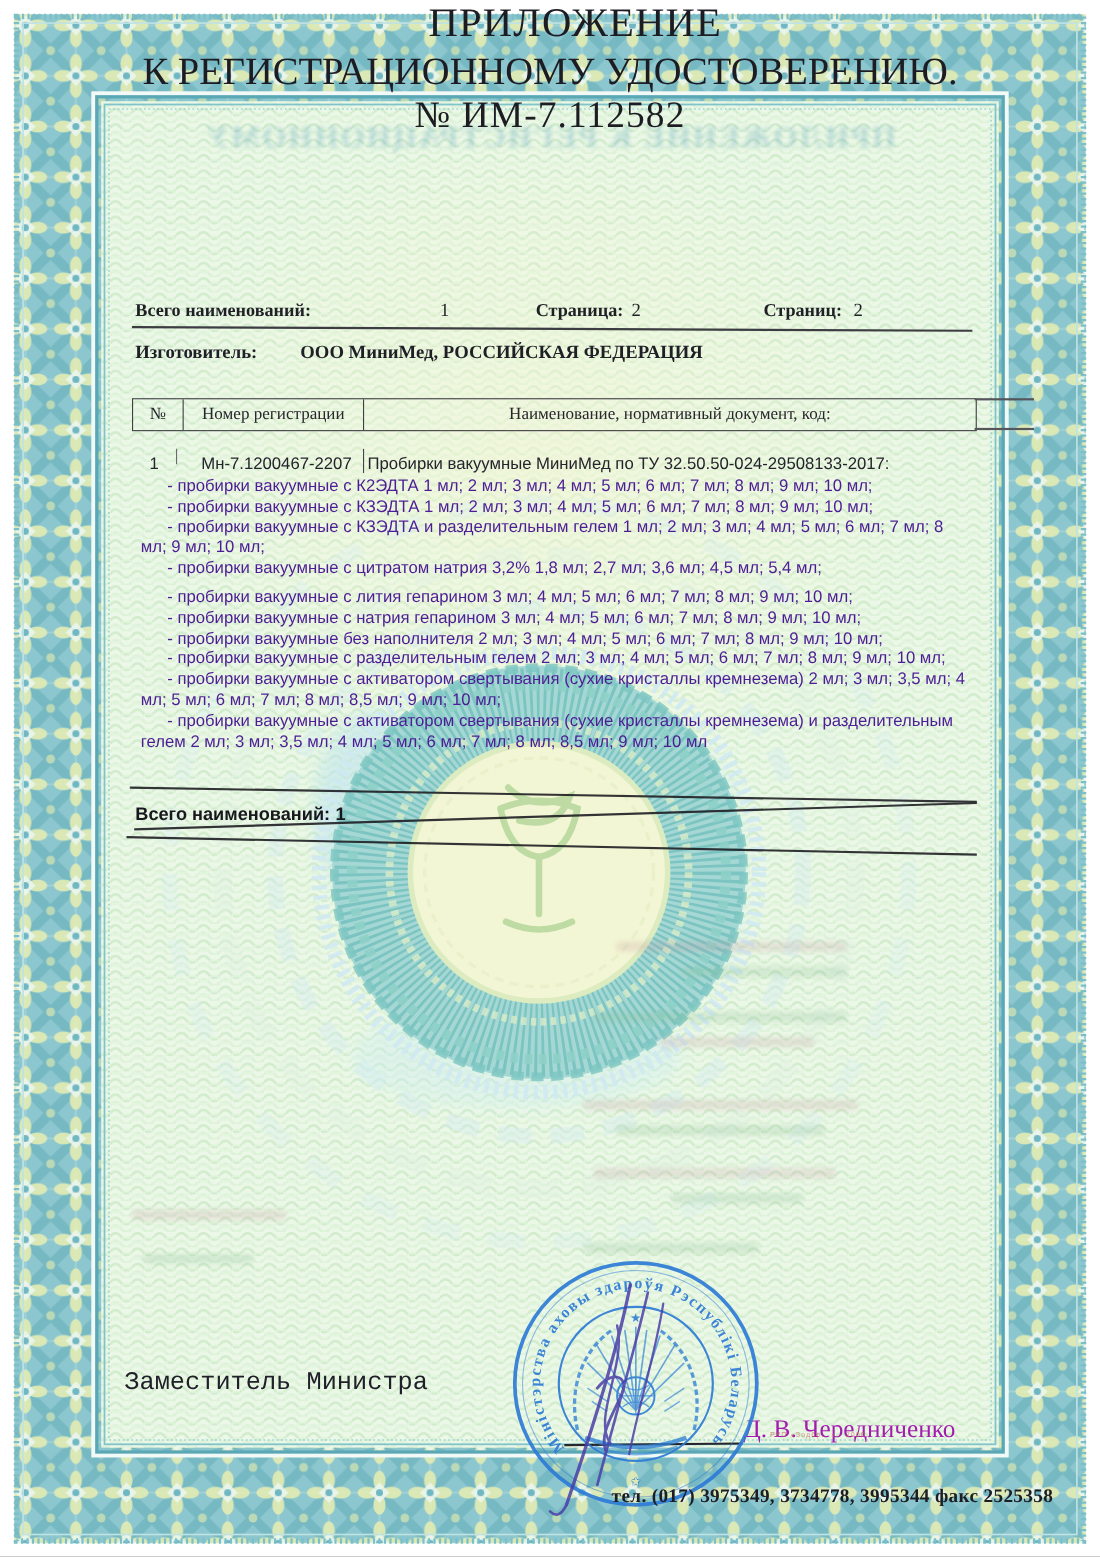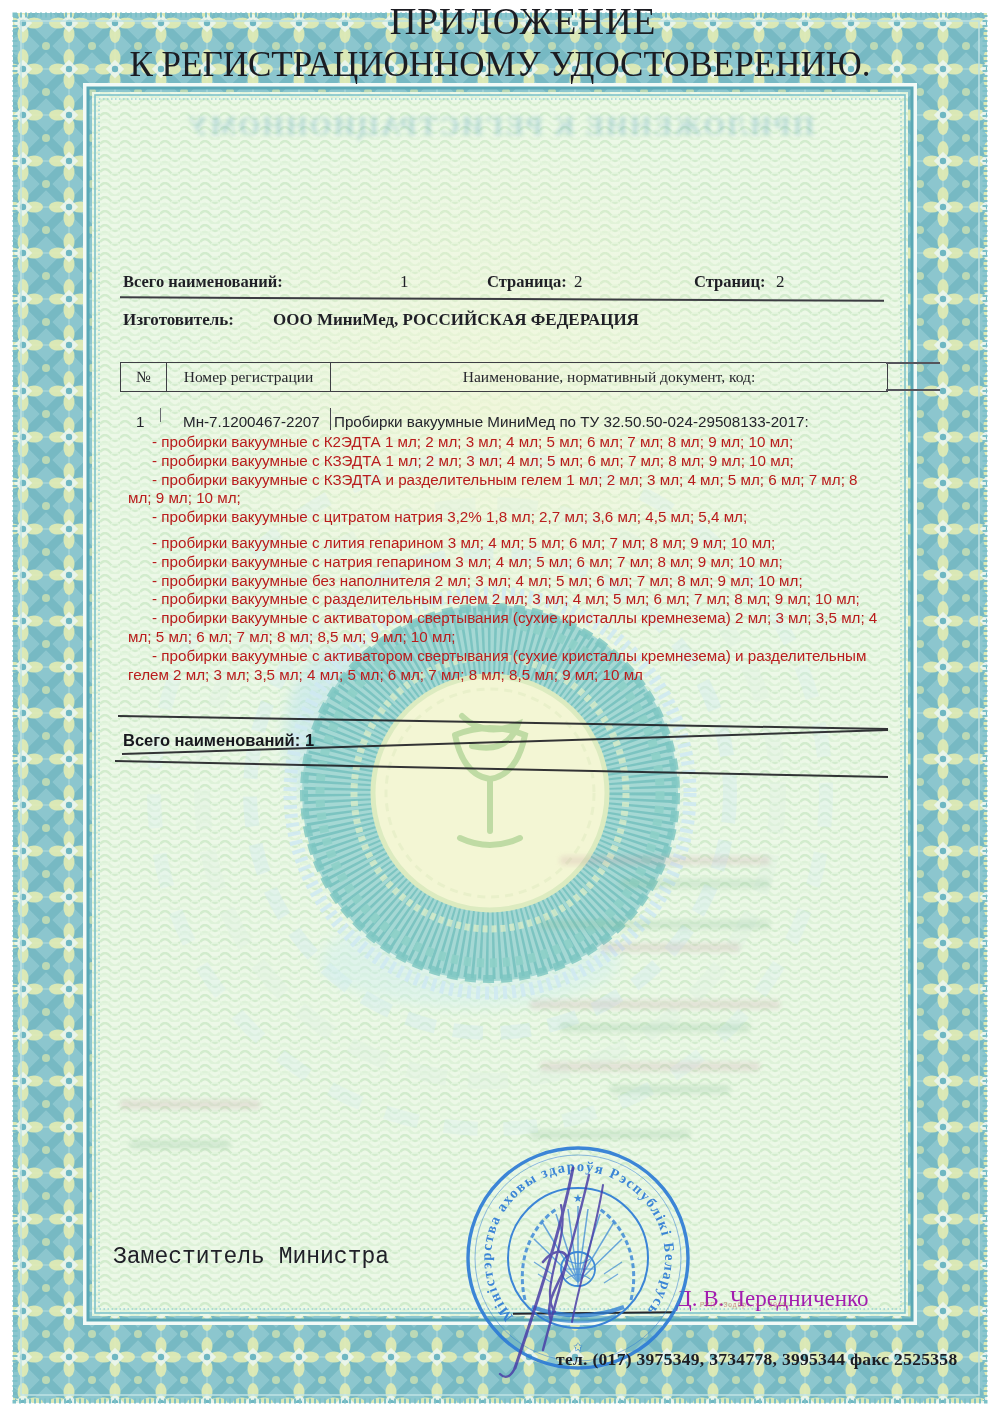--- a/index.html
+++ b/index.html
@@ -15,21 +15,21 @@
   .lbl{font-weight:bold;font-size:16.5px;color:#1f1f26;}
   .val{font-size:17px;color:#1f1f26;}
   .rule{background:#3c3c42;height:2px;}
   .thead{left:120px;top:362px;width:766px;height:28px;border:1.6px solid #3e3e44;
          display:flex;align-items:center;font-size:15.5px;color:#26262c;background:rgba(255,255,255,0.03);}
   .thead .c1{width:45px;text-align:center;border-right:1.4px solid #3e3e44;height:100%;display:flex;align-items:center;justify-content:center;}
   .thead .c2{width:163px;text-align:center;border-right:1.4px solid #3e3e44;height:100%;display:flex;align-items:center;justify-content:center;}
   .thead .c3{flex:1;text-align:center;}
   .rowline{font-family:"Liberation Sans",sans-serif;font-size:15.2px;color:#24242c;}
   .items{left:128px;top:433px;width:757px;font-family:"Liberation Sans",sans-serif;
-         font-size:15.2px;line-height:18.8px;color:#b91c1c;}
+         font-size:15.2px;line-height:18.8px;color:#4c1d95;}
   .items div{text-indent:24px;}
   .items div:nth-child(5){margin-top:7px;}
   .totfoot{font-family:"Liberation Sans",sans-serif;font-weight:bold;font-size:16.5px;color:#17171d;}
   .sigpos{left:113px;top:1244px;font-size:23px;color:#202028;font-family:Liberation Mono, monospace;}
   .signame{left:676px;top:1286px;font-size:23px;color:#a21caf;}
   .sigline{left:513px;top:1312px;width:162px;height:2px;background:#26262c;transform:rotate(-0.5deg);}
   .pressnote{left:700px;top:1301px;font-size:6.5px;color:rgba(198,110,100,0.75);letter-spacing:1px;font-family:"Liberation Sans",sans-serif;}
   .phone{left:556px;top:1349px;font-size:17.5px;font-weight:600;color:#1d1d24;letter-spacing:0.3px;}
   
   .ghost-title{left:0;top:110px;width:1000px;text-align:center;font-size:28px;font-weight:bold;
@@ -138,20 +138,21 @@
     <div class="smudge sm-p" style="left:540px;top:1062px;width:220px"></div>
     <div class="smudge sm-g" style="left:610px;top:1085px;width:120px"></div>
     <div class="smudge sm-g" style="left:530px;top:1130px;width:160px"></div>
     <div class="smudge sm-p" style="left:120px;top:1100px;width:140px"></div>
     <div class="smudge sm-g" style="left:130px;top:1140px;width:100px"></div>
   </div>
 
   <div class="abs title">
     <div class="t1">ПРИЛОЖЕНИЕ</div>
     <div class="t2">К РЕГИСТРАЦИОННОМУ УДОСТОВЕРЕНИЮ.</div>
+    <div class="t3">№  ИМ-7.112582</div>
   </div>
 
   <div class="abs lbl" style="left:123px;top:272px">Всего наименований:</div>
   <div class="abs val" style="left:400px;top:272px">1</div>
   <div class="abs lbl" style="left:487px;top:272px">Страница:</div>
   <div class="abs val" style="left:574px;top:272px">2</div>
   <div class="abs lbl" style="left:694px;top:272px">Страниц:</div>
   <div class="abs val" style="left:776px;top:272px">2</div>
   <div class="abs rule" style="left:120px;top:298px;width:764px;transform:rotate(0.25deg)"></div>
 

